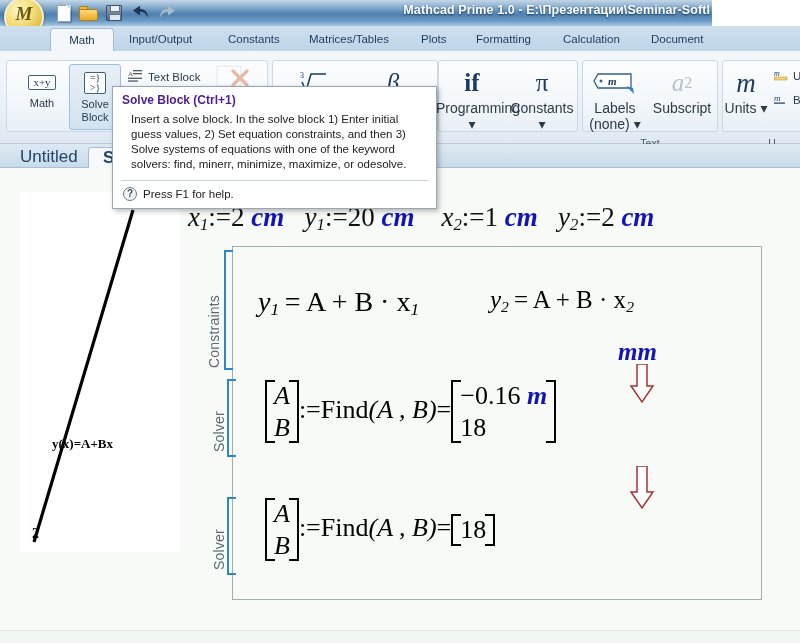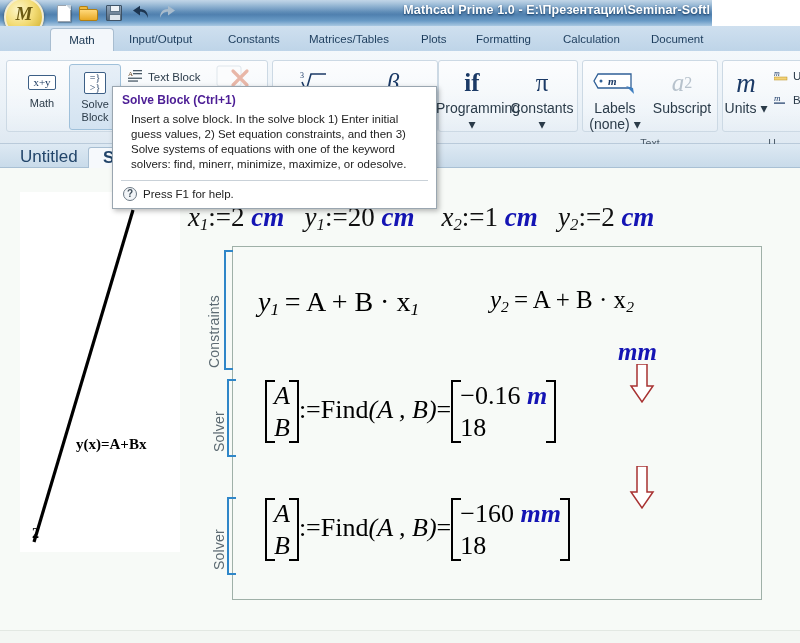--- a/index.html
+++ b/index.html
@@ -414,21 +414,21 @@
   <div class="workspace">
     <div class="page-white"></div>
     <div class="ruler-line" style="top:462px;"></div>
 
     <div class="diagram">
       <svg width="160" height="360" viewBox="0 0 160 360">
         <line x1="113" y1="18" x2="14" y2="350" stroke="#000" stroke-width="3.2"></line>
       </svg>
       <div class="dlabel" style="left:110px; top:-6px; font-size:14px;">1</div>
       <div class="dlabel" style="left:12px; top:334px; font-size:14px;">2</div>
-      <div class="dlabel" style="left:56px; top:244px; font-size:15px;">y(x)=A+Bx</div>
+      <div class="dlabel" style="left:32px; top:244px; font-size:13px;">y(x)=A+Bx</div>
     </div>
 
     <div class="mathline" style="left:188px; top:34px; font-size:27px;">
       <span><span class="mvar">x</span><sub>1</sub><span>:=</span><span>2</span> <span class="munit">cm</span></span>
       &nbsp;
       <span><span class="mvar">y</span><sub>1</sub><span>:=</span><span>20</span> <span class="munit">cm</span></span>
       &nbsp;&nbsp;
       <span><span class="mvar">x</span><sub>2</sub><span>:=</span><span>1</span> <span class="munit">cm</span></span>
       &nbsp;
       <span><span class="mvar">y</span><sub>2</sub><span>:=</span><span>2</span> <span class="munit">cm</span></span>
@@ -473,21 +473,20 @@
     </div>
 
     <div class="section-tag" style="left:211px; top:330px; height:72px;">Solver</div>
     <div class="brace" style="left:227px; top:329px; height:78px;"></div>
 
     <div class="mrow" style="left:265px; top:330px; font-size:26px;">
       <span class="bracket">
         <span class="colcell mvar">A</span>
         <span class="colcell mvar">B</span>
       </span><span>:=</span><span style="font-family:'Liberation Serif',serif;">Find</span><span class="mvar">(A , B)</span><span>=</span><span class="bracket">
-        <span class="colcell"><span>−160</span> <span class="munit">mm</span></span>
         <span class="colcell">18</span>
       </span>
     </div>
   </div>
 
   <div class="tooltip">
     <div class="tt-title">Solve Block (Ctrl+1)</div>
     <div class="tt-body">Insert a solve block. In the solve block 1) Enter initial guess values, 2) Set equation constraints, and then 3) Solve systems of equations with one of the keyword solvers: find, minerr, minimize, maximize, or odesolve.</div>
     <div class="tt-sep"></div>
     <div class="tt-foot">

